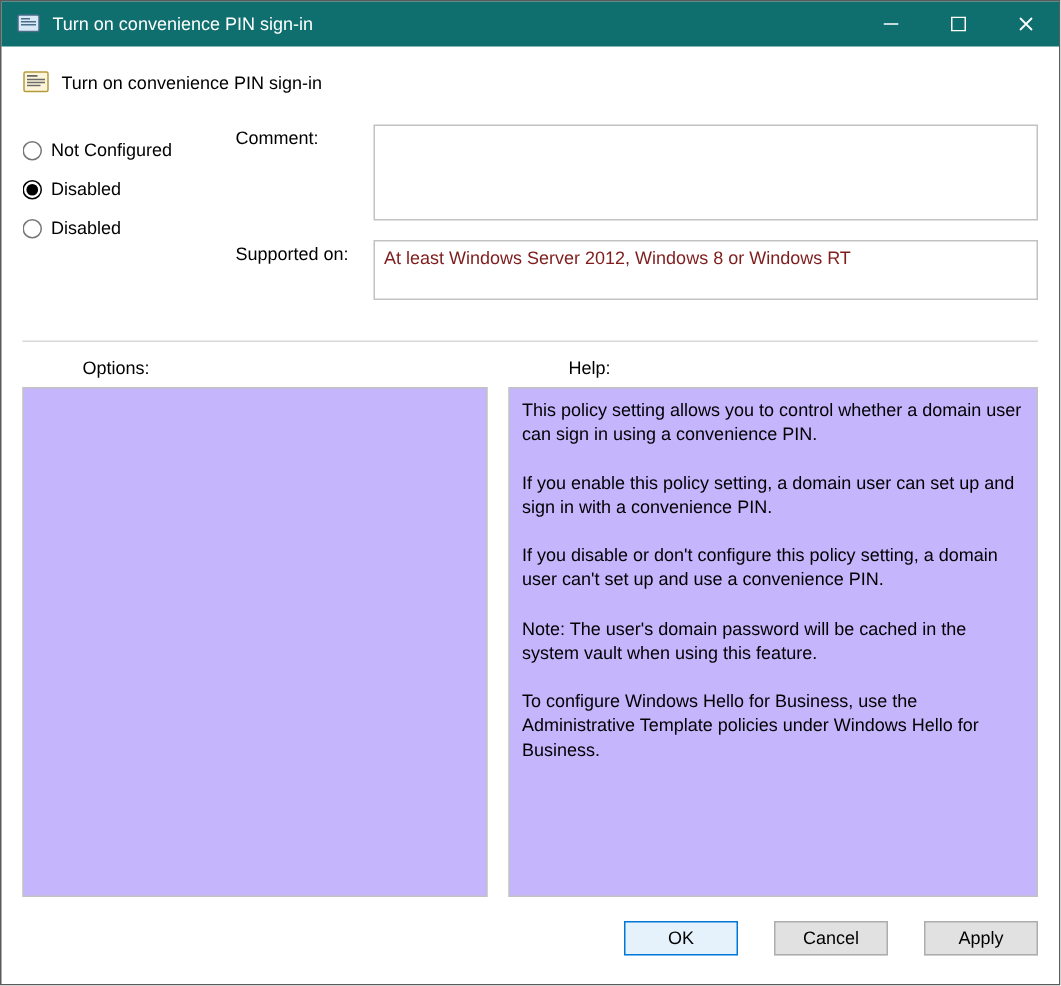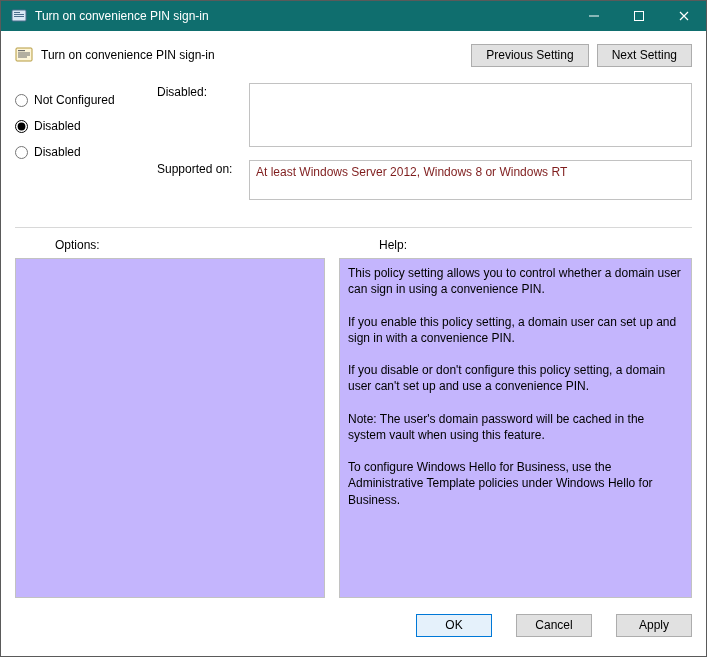--- a/index.html
+++ b/index.html
@@ -205,44 +205,40 @@
       <span class="policy-icon">
         <svg width="18" height="18" viewBox="0 0 18 18">
           <rect x="1" y="2" width="16" height="13" rx="1" fill="#fdf5d9" stroke="#b59a3c" stroke-width="1"></rect>
           <rect x="3" y="4" width="7" height="1.2" fill="#6b6b6b"></rect>
           <rect x="3" y="6.5" width="12" height="1" fill="#6b6b6b"></rect>
           <rect x="3" y="8.5" width="12" height="1" fill="#6b6b6b"></rect>
           <rect x="3" y="10.5" width="9" height="1" fill="#6b6b6b"></rect>
         </svg>
       </span>
       <span class="policy-name">Turn on convenience PIN sign-in</span>
-      <div class="nav-buttons">
-        <button class="btn">Previous Setting</button>
-        <button class="btn">Next Setting</button>
-      </div>
     </div>
 
     <div class="upper">
       <div class="radio-col">
         <label class="radio-row">
           <input type="radio" name="state" style="">
           <span>Not Configured</span>
         </label>
         <label class="radio-row">
           <input type="radio" name="state" checked="" style="">
           <span>Disabled</span>
         </label>
         <label class="radio-row">
           <input type="radio" name="state" style="">
           <span>Disabled</span>
         </label>
       </div>
       <div class="fields-col">
         <div class="field-row">
-          <div class="flabel">Disabled:</div>
+          <div class="flabel">Comment:</div>
           <div class="fbox">
             <textarea class="textbox comment" style=""></textarea>
           </div>
         </div>
         <div class="field-row">
           <div class="flabel">Supported on:</div>
           <div class="fbox">
             <textarea class="textbox supported supported-ro" readonly="" style="">At least Windows Server 2012, Windows 8 or Windows RT</textarea>
           </div>
         </div>

